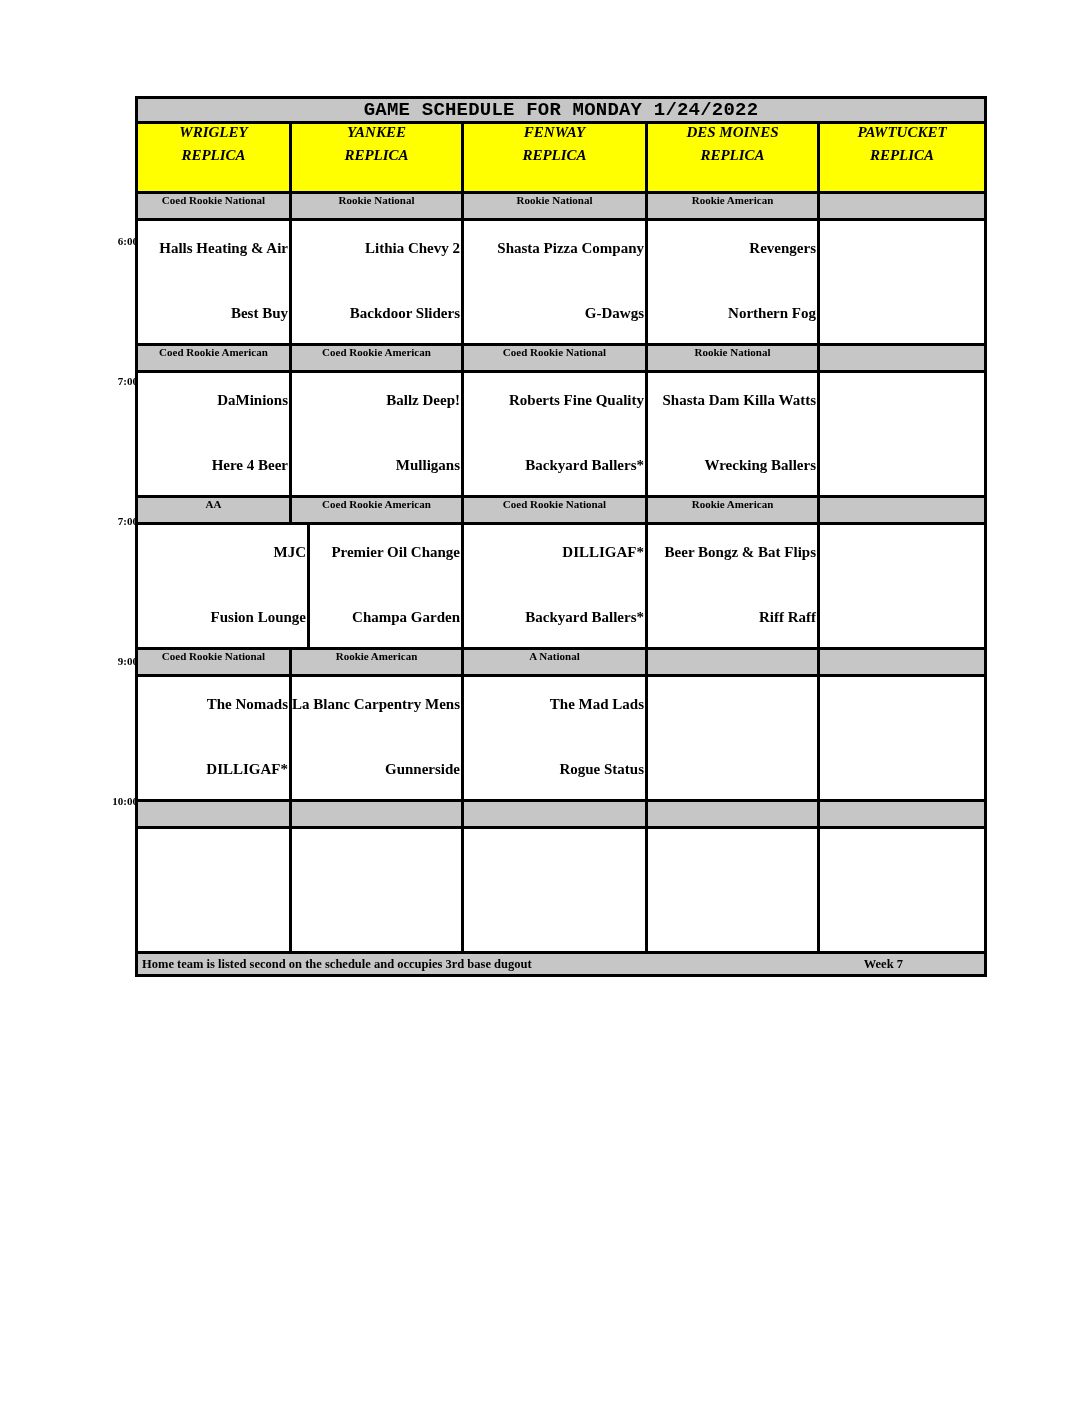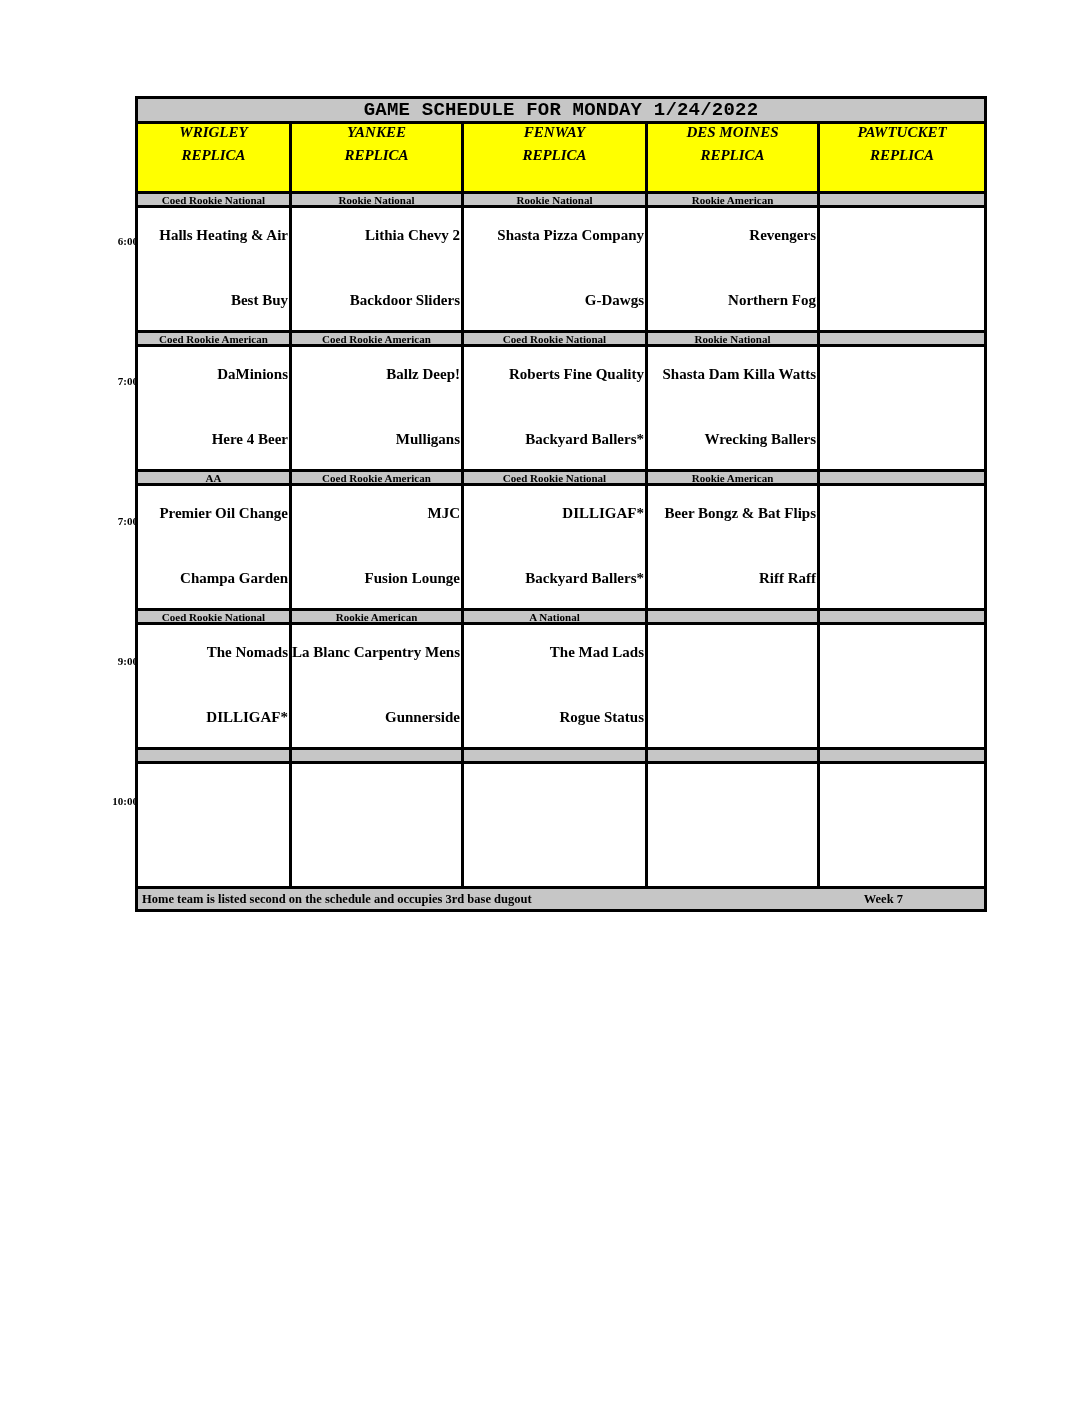--- a/index.html
+++ b/index.html
@@ -24,21 +24,21 @@
   .header-row { display:flex; height:70px; border-bottom:3px solid #000; }
   .venue {
     background:#ffff00; border-right:3px solid #000;
     display:flex; flex-direction:column; align-items:center; 
     row-gap:6px; font-size:15px; text-align:center;font-style:italic;
   }
   .venue:last-child { border-right:none; }
 
   .c0 { width:154px; } .c1 { width:172px; } .c2 { width:184px; } .c3 { width:172px; } .c4 { width:164px; }
 
-  .bar-row { display:flex; height:14px; border-bottom:3px solid #000; background:#c6c6c6; }
+  .bar-row { display:flex; height:27px; border-bottom:3px solid #000; background:#c6c6c6; }
   .bar-cell {
     background:#c6c6c6; border-right:3px solid #000;
     font-size:11px; line-height:12px; text-align:center;
     overflow:hidden; white-space:nowrap;
   }
   .bar-cell:last-child { border-right:none; }
 
   .game-row { display:flex; height:125px; border-bottom:3px solid #000; background:#fff; }
   .game-cell {
     border-right:3px solid #000;
@@ -160,27 +160,27 @@
           </div>
         </div>
         <div class="bar-row">
           <div class="bar-cell c0">AA</div>
           <div class="bar-cell c1">Coed Rookie American</div>
           <div class="bar-cell c2">Coed Rookie National</div>
           <div class="bar-cell c3">Rookie American</div>
           <div class="bar-cell c4"></div>
         </div>
         <div class="game-row">
+          <div class="game-cell c1">
+            <div class="team">MJC</div>
+            <div class="team">Fusion Lounge</div>
+          </div>
           <div class="game-cell c0">
             <div class="team">Premier Oil Change</div>
             <div class="team">Champa Garden</div>
-          </div>
-          <div class="game-cell c1">
-            <div class="team">MJC</div>
-            <div class="team">Fusion Lounge</div>
           </div>
           <div class="game-cell c2">
             <div class="team">DILLIGAF*</div>
             <div class="team">Backyard Ballers*</div>
           </div>
           <div class="game-cell c3">
             <div class="team">Beer Bongz &amp; Bat Flips</div>
             <div class="team">Riff Raff</div>
           </div>
           <div class="game-cell c4">

